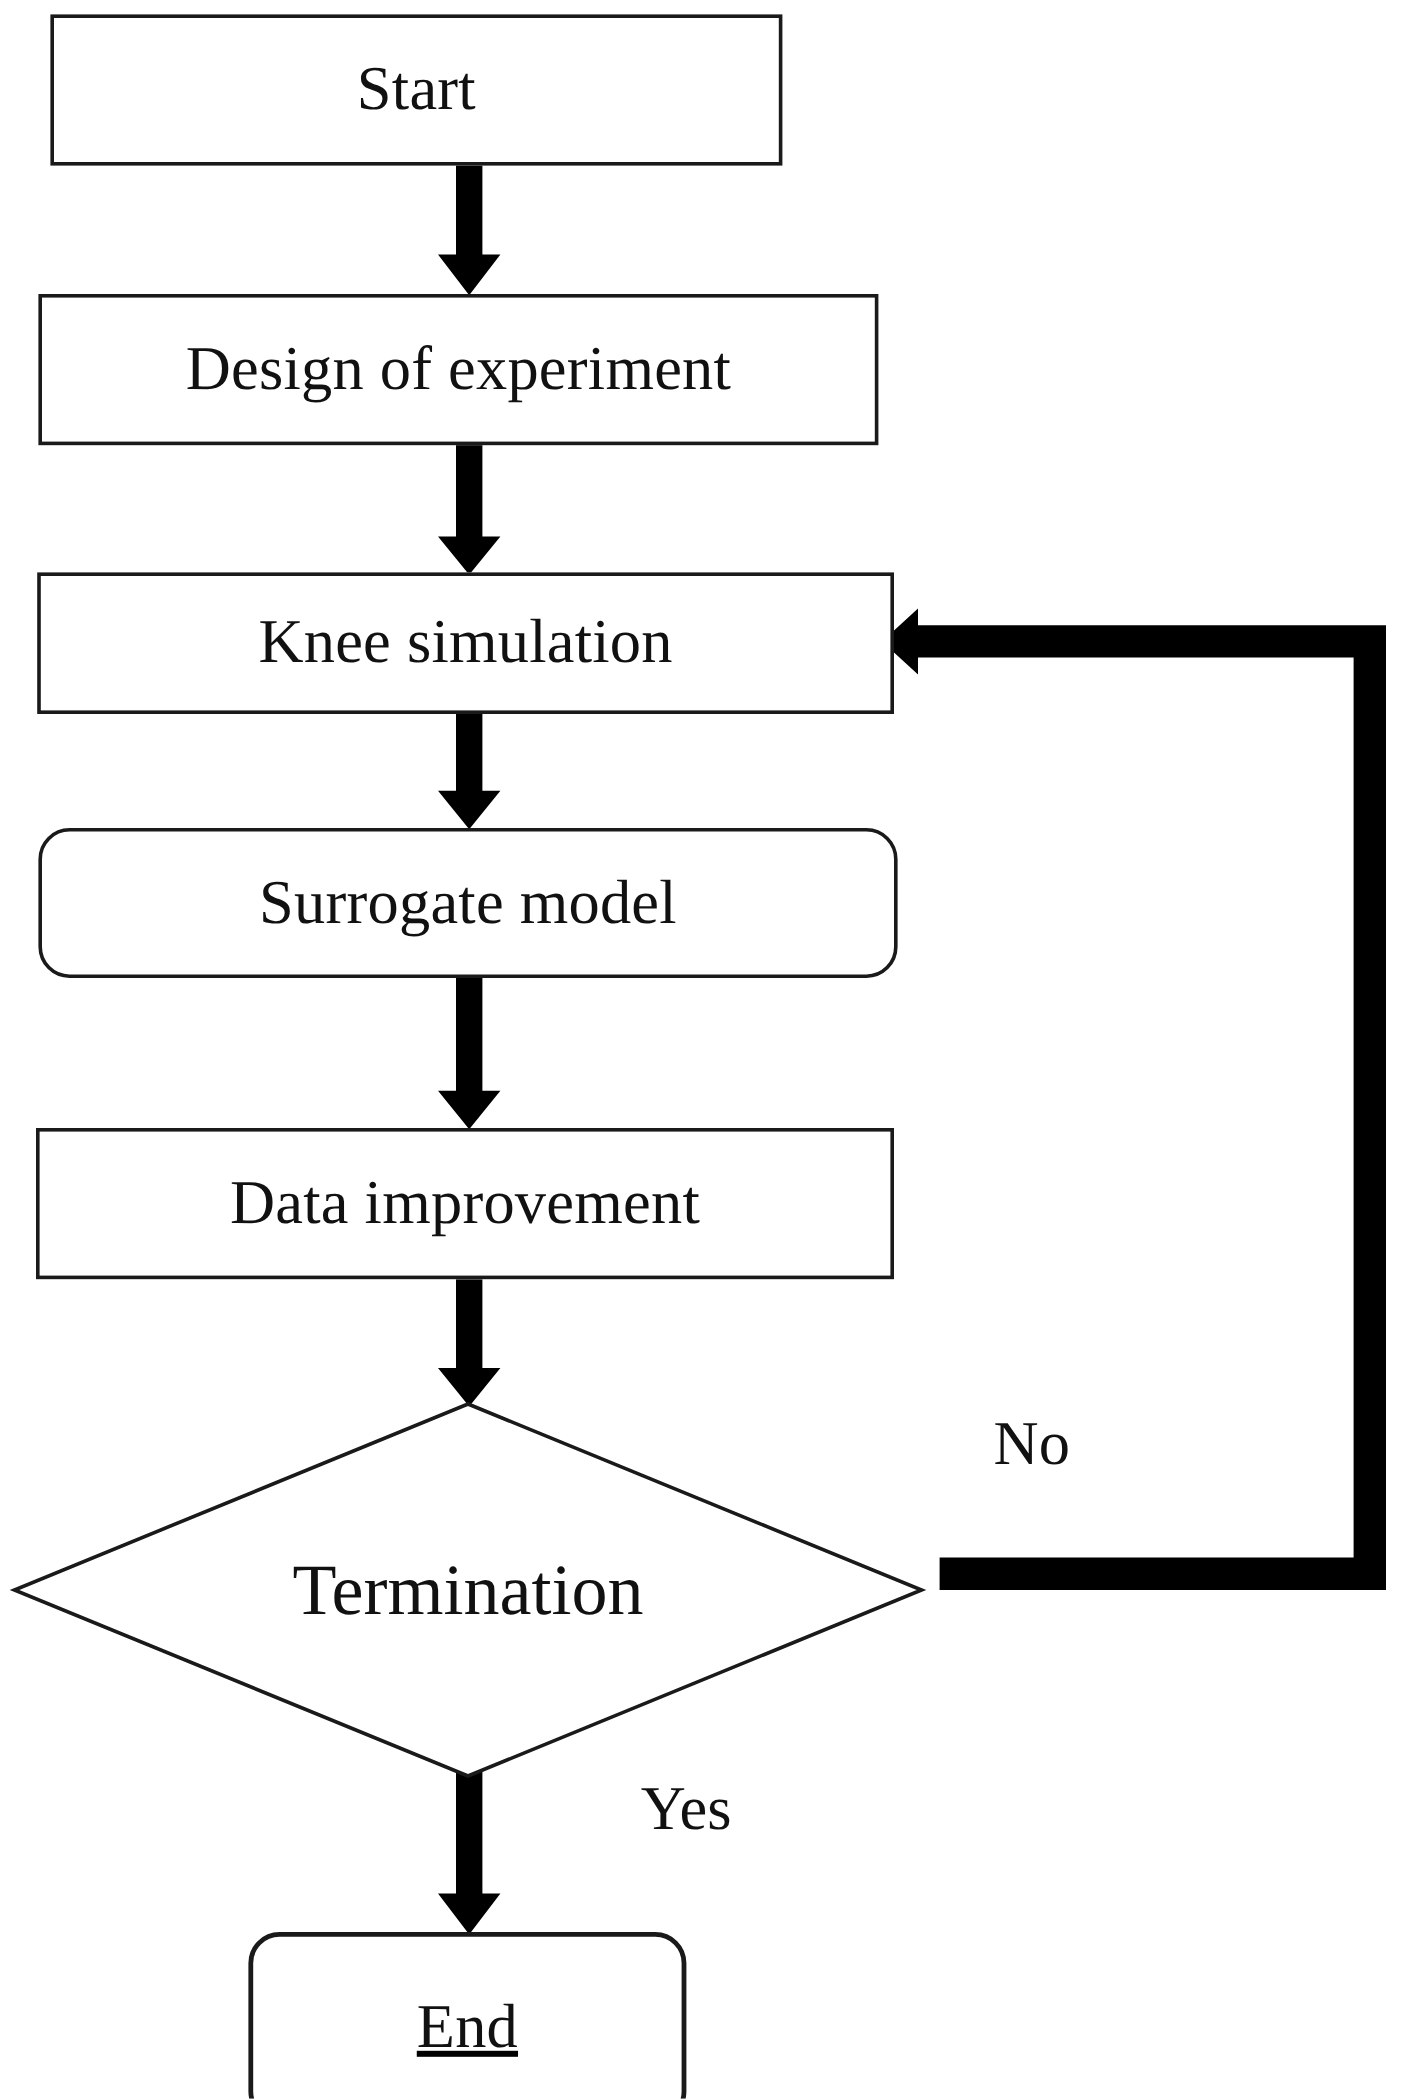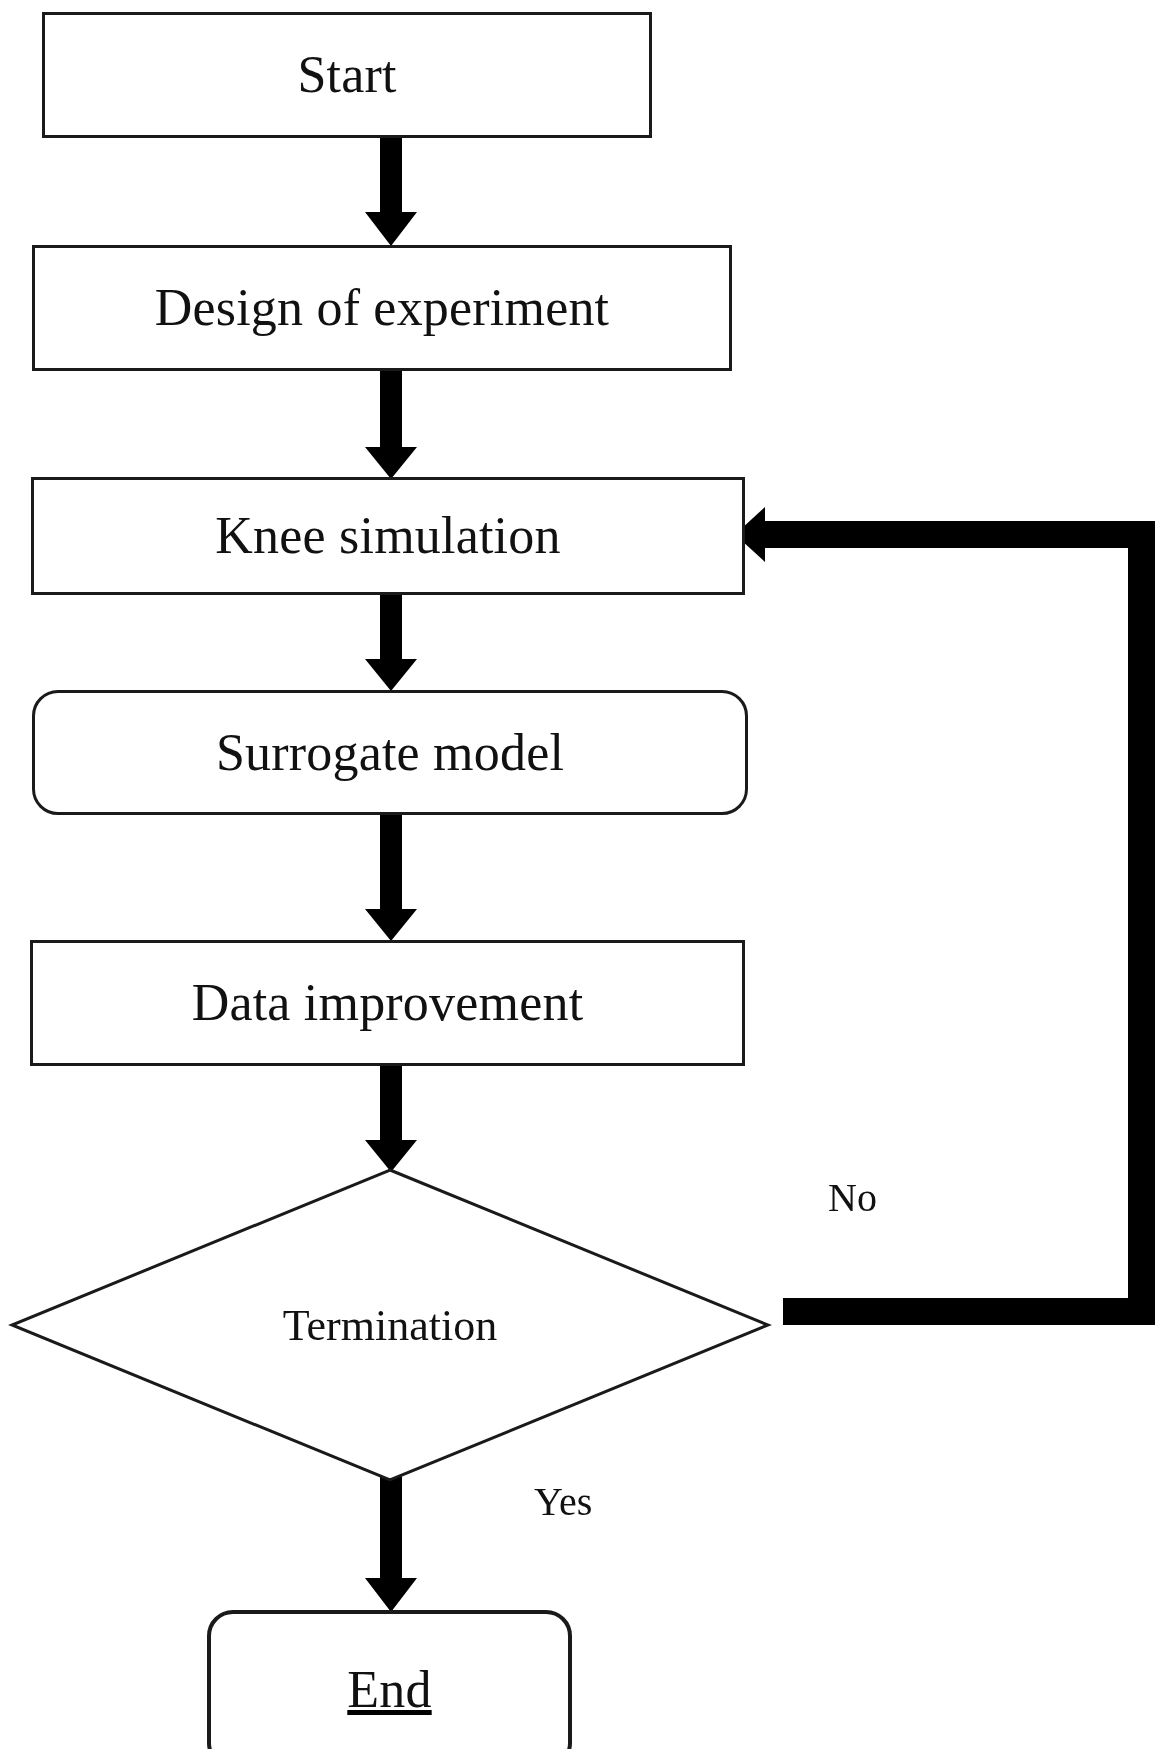--- a/index.html
+++ b/index.html
@@ -44,30 +44,30 @@
   #node-termination {
     position: absolute;
     left: 8px; top: 1166px;
     width: 764px; height: 318px;
   }
   #node-termination svg { display: block; width: 764px; height: 318px; }
   #node-termination .dlabel {
     position: absolute;
     left: 0; top: 0; width: 764px; height: 318px;
     display: flex; align-items: center; justify-content: center;
-    font-size: 44px; color: #111111; white-space: nowrap;
+    font-size: 60px; color: #111111; white-space: nowrap;
   }
 
   
   .conn { position: absolute; }
   .conn svg { display: block; overflow: visible; }
 
   .edge-label {
     position: absolute;
-    font-size: 40px;
+    font-size: 52px;
     color: #111111;
     white-space: nowrap;
     line-height: 1;
   }
   #label-no  { left: 828px; top: 1178px; }
   #label-yes { left: 534px; top: 1482px; }
 </style>
 </head>
 <body>
 

